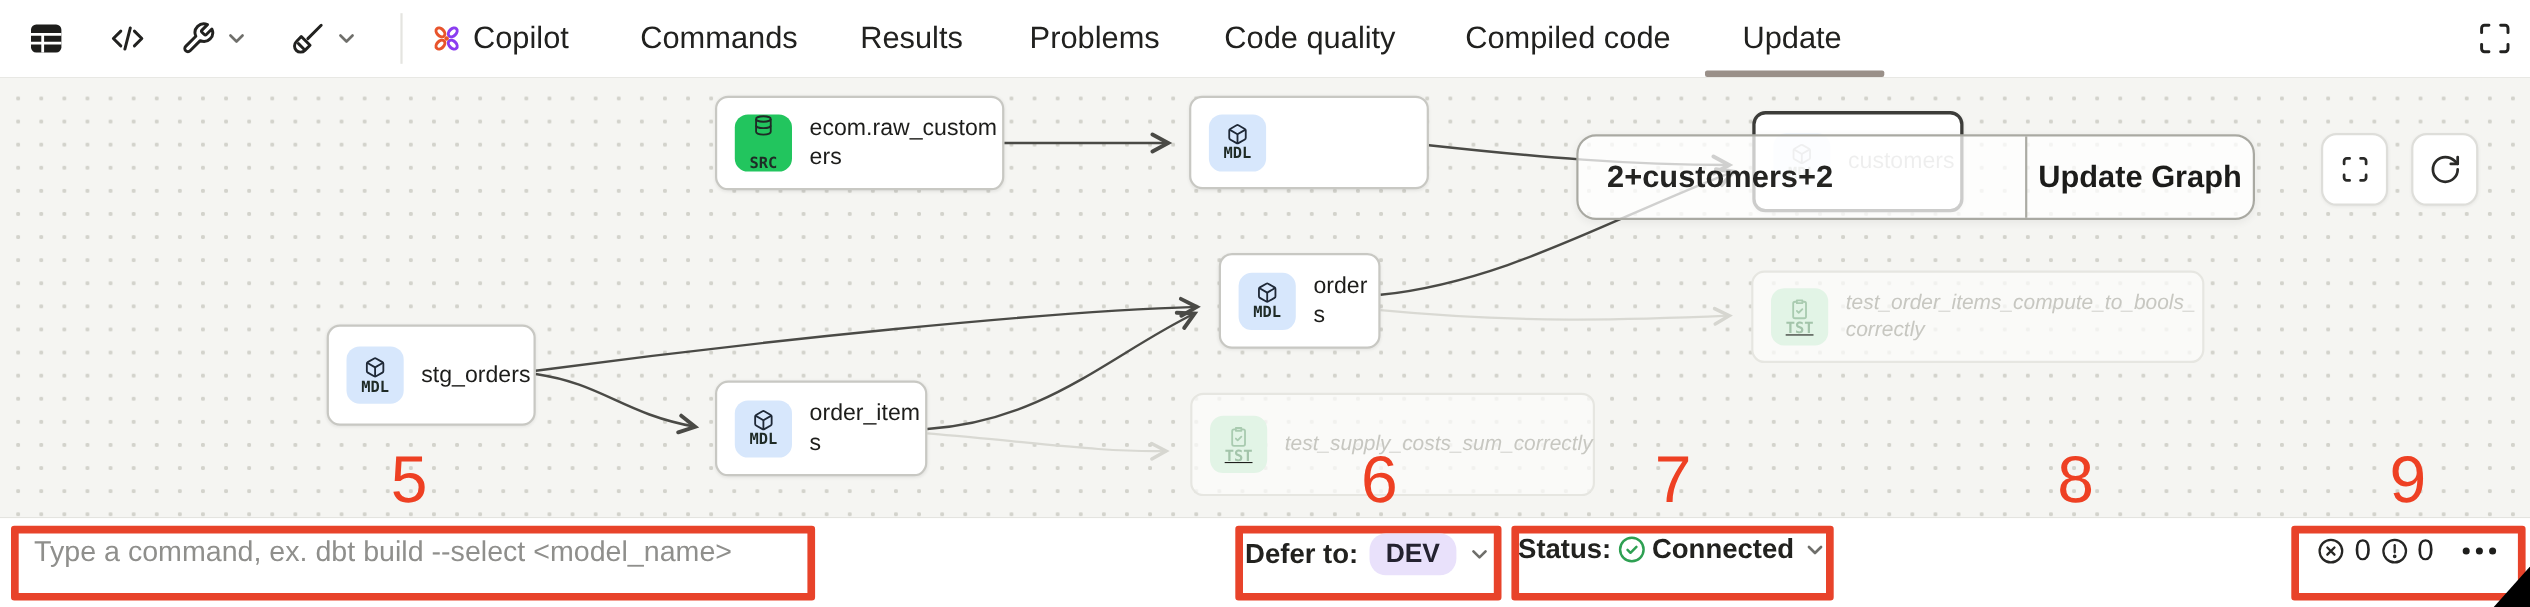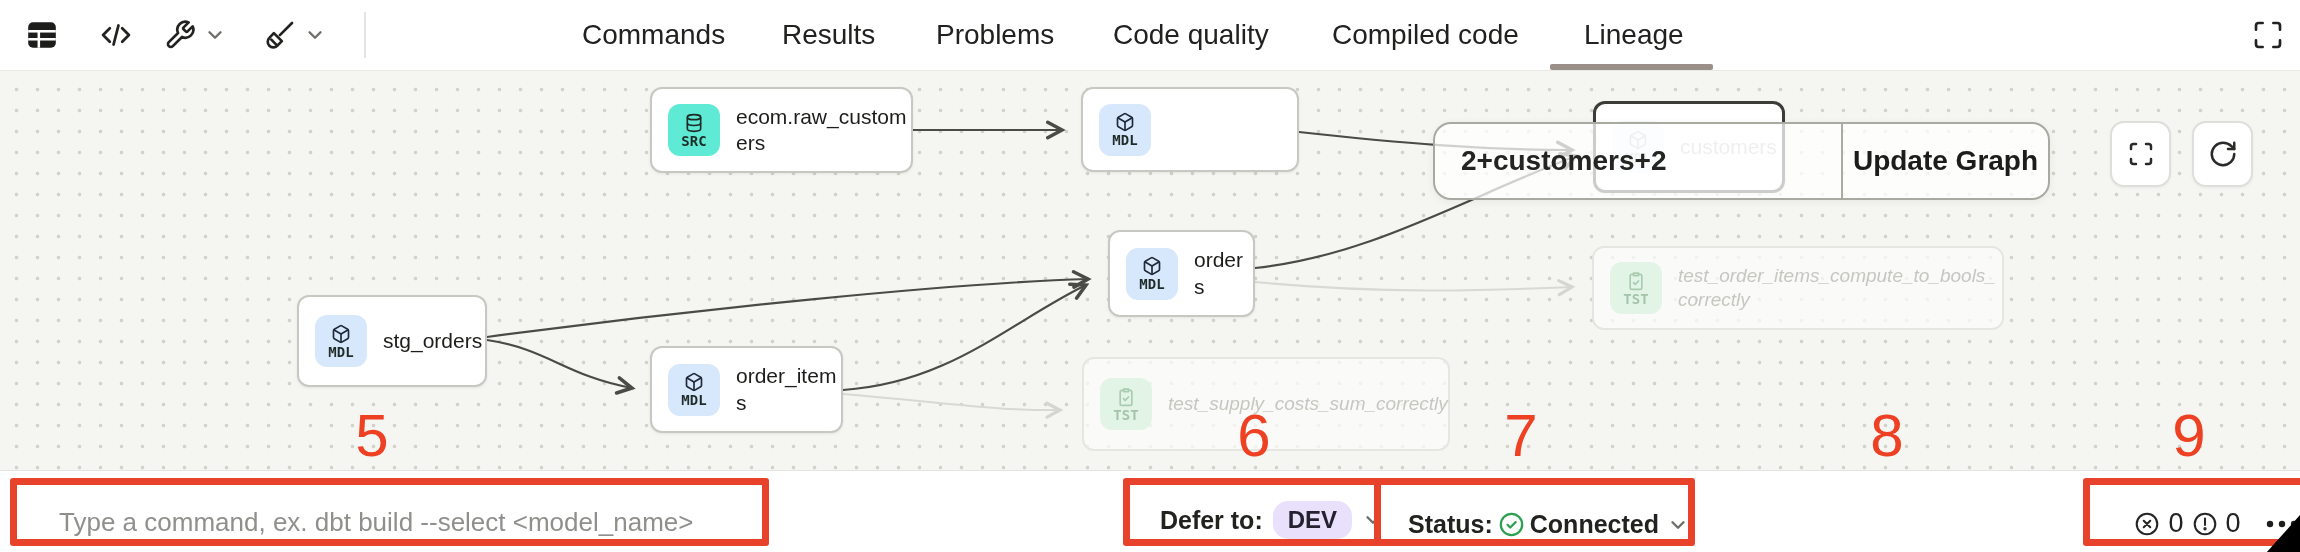--- a/index.html
+++ b/index.html
@@ -25,23 +25,23 @@
   .edges{position:absolute;left:0;top:0;z-index:1;}
   .node{position:absolute;background:#fff;border:2px solid #c8c8c3;border-radius:12px;
         display:flex;align-items:center;gap:16px;padding-left:16px;box-sizing:border-box;
         box-shadow:0 1px 3px rgba(0,0,0,.07);z-index:2;cursor:pointer;}
   .node-label{font-size:21px;font-weight:500;color:#1d1d1b;line-height:1.25;
               overflow-wrap:anywhere;}
   .badge{width:52px;height:52px;border-radius:12px;display:flex;flex-direction:column;
          align-items:center;justify-content:center;flex:none;}
   .badge span{font-family:"DejaVu Sans Mono",monospace;font-size:14px;font-weight:700;
               color:#1f2b26;line-height:1;margin-top:1px;}
-  .badge-src{background:#5eead4;}
+  .badge-src{background:#22c55e;justify-content:space-between;}
   .badge-mdl{background:#d7e7fc;}
-  .badge-tst{background:#e2f4e6;}
+  .badge-tst{background:#e2f4e6;text-decoration:underline;}
   .node.faded{border-color:#e6e6e1;background:rgba(251,251,249,.75);box-shadow:none;}
   .node.faded .node-label{color:#c7c7c1;font-size:19px;font-weight:400;font-style:italic;}
   .node.faded .badge-tst span{color:#a3c4aa;}
   .node.selected{border:3px solid #3c3c39;}
   .node.selected .inner{opacity:.28;display:flex;align-items:center;gap:16px;}
   .overlay-panel{position:absolute;left:1433px;top:52px;width:613px;height:74px;
                  background:rgba(255,255,255,.74);border:2px solid #a9a9a2;border-radius:18px;
                  display:flex;align-items:stretch;z-index:4;box-shadow:0 2px 8px rgba(0,0,0,.06);}
   .overlay-input{flex:none;width:380px;display:flex;align-items:center;padding-left:26px;
                  font-size:28px;font-weight:600;color:#242422;cursor:text;}
@@ -51,21 +51,21 @@
   .canvas-btn{position:absolute;top:51px;width:57px;height:62px;background:#fff;
               border:2px solid #dededa;border-radius:14px;display:flex;align-items:center;
               justify-content:center;z-index:4;cursor:pointer;box-shadow:0 1px 3px rgba(0,0,0,.05);}
   .anno-num{position:absolute;top:336px;transform:translateX(-50%);font-size:60px;
             font-weight:500;color:#ee4023;z-index:6;line-height:1;}
 
   
   .bottombar{position:absolute;left:0;top:470px;width:2300px;height:82px;background:#fff;
              border-top:1px solid #e4e4e0;z-index:5;}
   .anno-box{position:absolute;top:7px;height:54px;border:7px solid #e8432a;border-radius:3px;
-            background:#fff;display:flex;align-items:flex-end;padding-left:28px;}
+            background:#fff;display:flex;align-items:flex-start;}
   .cmd-input{border:none;outline:none;width:680px;margin-left:12px;font-size:26px;
              font-family:"Liberation Sans",sans-serif;color:#2b2b29;background:transparent;}
   .cmd-input::placeholder{color:#8f8f8c;}
   .ctl{display:flex;align-items:center;white-space:nowrap;font-size:25px;font-weight:600;
        color:#22221f;cursor:pointer;}
   .pill{background:#e9e1fb;border-radius:15px;padding:5px 15px;font-size:24px;font-weight:700;
         color:#242230;margin-left:10px;}
   .count{font-size:27px;font-weight:500;color:#222;margin:0 6px 0 6px;}
   .cursor-wedge{position:absolute;right:0;top:44px;width:34px;height:38px;background:#000;
                 clip-path:polygon(100% 0,100% 100%,0 100%);z-index:7;}
@@ -111,37 +111,49 @@
         <path d="M5.5 15.5 9 19"></path>
       </svg>
     </div>
     <div class="tb-chev" style="left:304px">
       <svg width="22" height="22" viewBox="0 0 20 20" fill="none" stroke="#6f6f6b" stroke-width="2.2" stroke-linecap="round" stroke-linejoin="round">
         <path d="m5 7.5 5 5 5-5"></path>
       </svg>
     </div>
     <div class="tb-divider"></div>
 
+    <div class="tab" style="left:390px;font-weight:500">
+      <svg width="32" height="32" viewBox="0 0 30 30" fill="none" stroke-width="2.6" style="margin-right:8px">
+        <g transform="rotate(45 15 15)">
+          <ellipse cx="15" cy="7.6" rx="3" ry="4.4" stroke="#8b3df0"></ellipse>
+          <ellipse cx="22.4" cy="15" rx="4.4" ry="3" stroke="#8b3df0"></ellipse>
+          <ellipse cx="15" cy="22.4" rx="3" ry="4.4" stroke="#e8542c"></ellipse>
+          <ellipse cx="7.6" cy="15" rx="4.4" ry="3" stroke="#e8542c"></ellipse>
+        </g>
+        <circle cx="15" cy="15" r="1.9" fill="#e8542c"></circle>
+      </svg>
+      <span>Copilot</span>
+    </div>
     <div class="tab" style="left:782px">
         <span>Results</span>
       </div>
     <div class="tab" style="left:582px">
         <span>Commands</span>
       </div>
     <div class="tab" style="left:936px">
         <span>Problems</span>
       </div>
     <div class="tab" style="left:1332px">
         <span>Compiled code</span>
       </div>
     <div class="tab" style="left:1113px">
         <span>Code quality</span>
       </div>
     <div class="tab" style="left:1584px">
-        <span>Lineage</span>
+        <span>Update</span>
       </div>
     <div class="tab-underline"></div>
 
     <div class="tb-icon" style="left:2250px">
       <svg width="32" height="32" viewBox="0 0 24 24" fill="none" stroke="#222220" stroke-width="2" stroke-linecap="round" stroke-linejoin="round">
         <path d="M8 3H5a2 2 0 0 0-2 2v3"></path>
           <path d="M21 8V5a2 2 0 0 0-2-2h-3"></path>
         <path d="M3 16v3a2 2 0 0 0 2 2h3"></path>
           <path d="M16 21h3a2 2 0 0 0 2-2v-3"></path>
       </svg>

